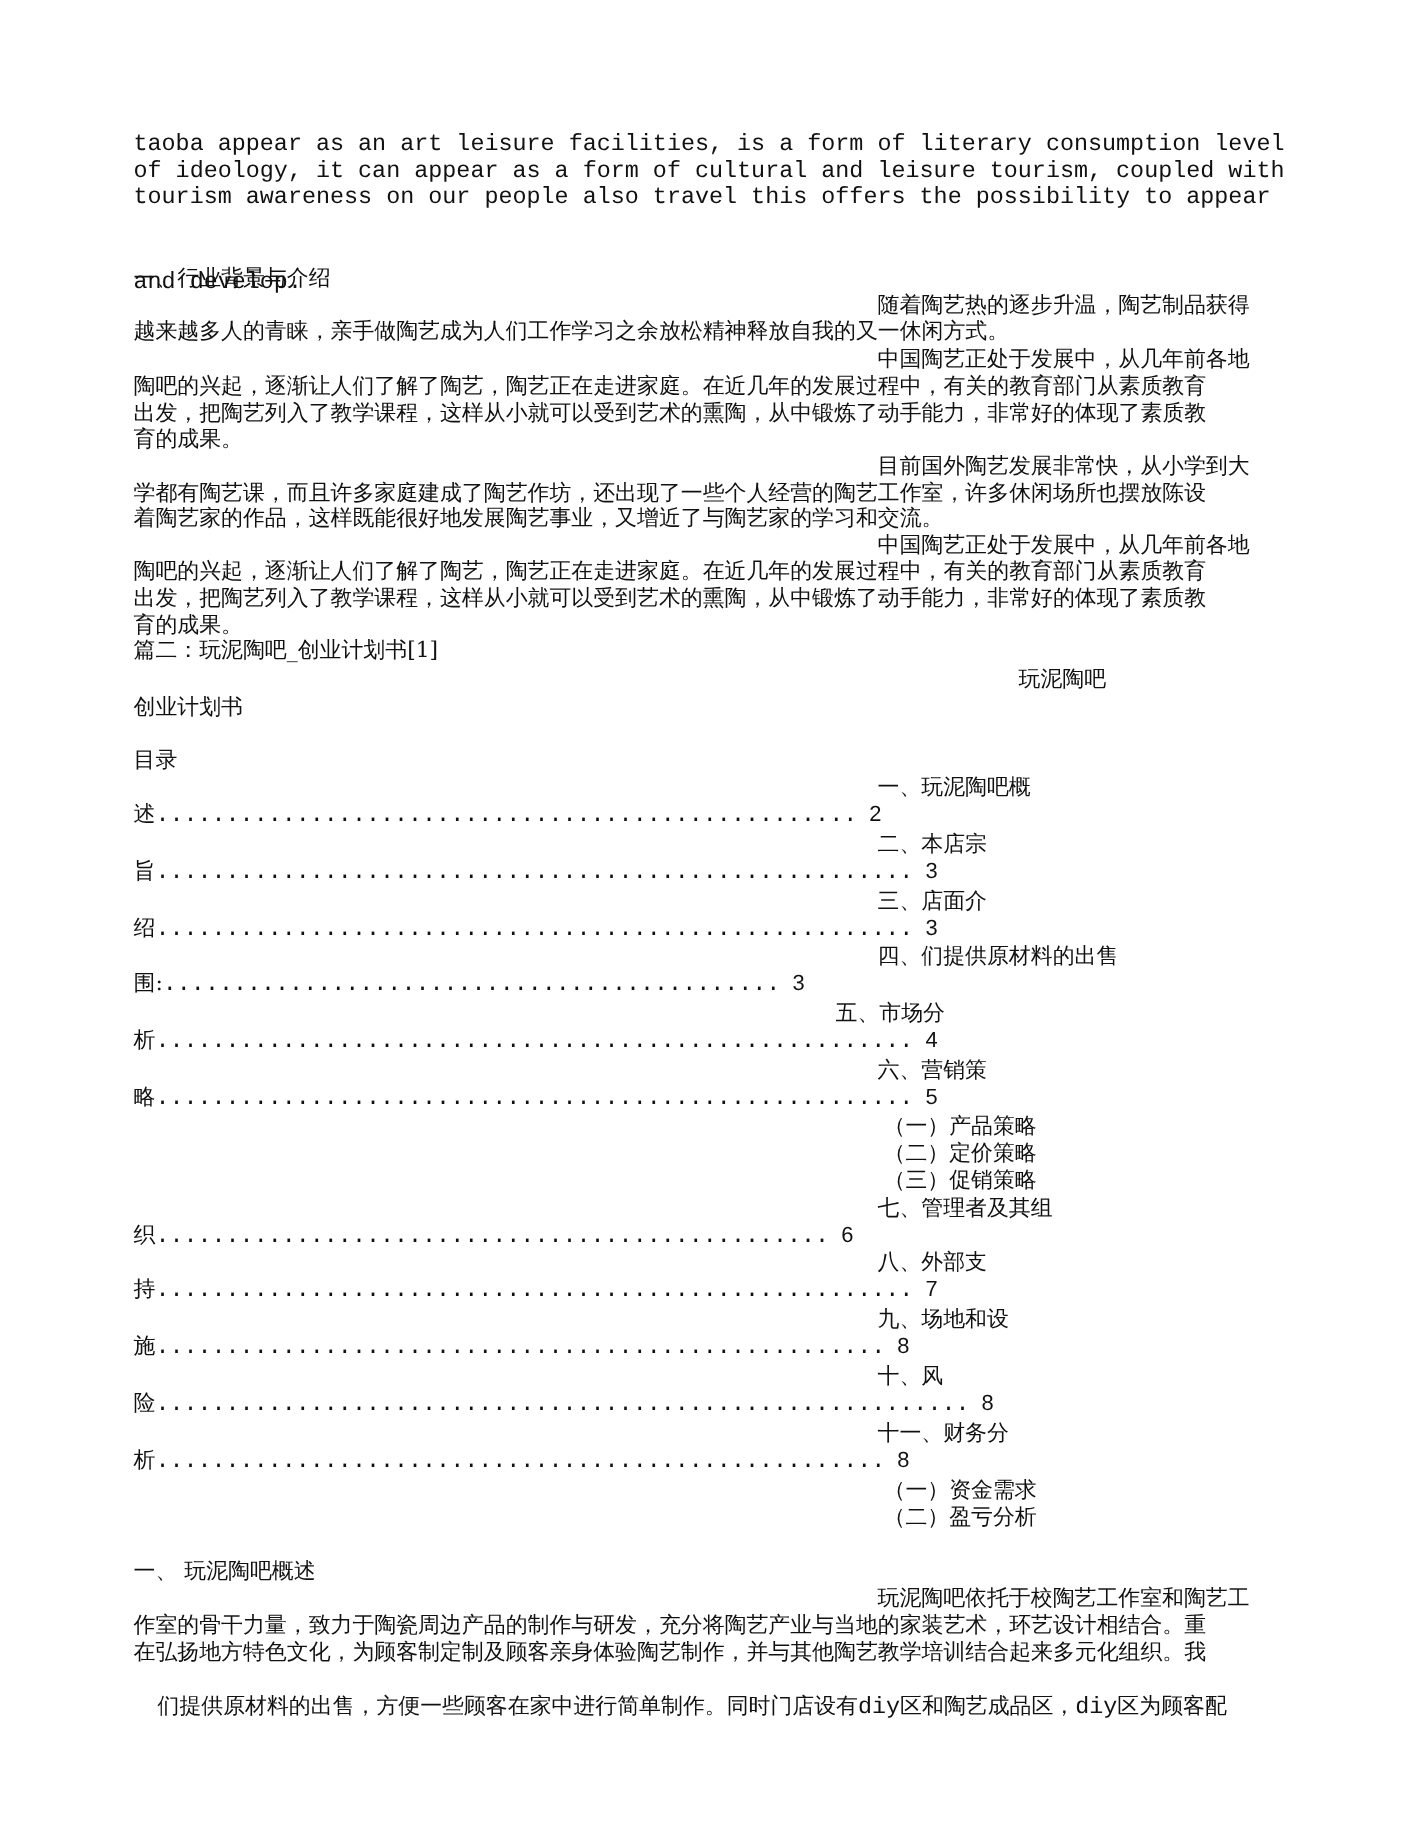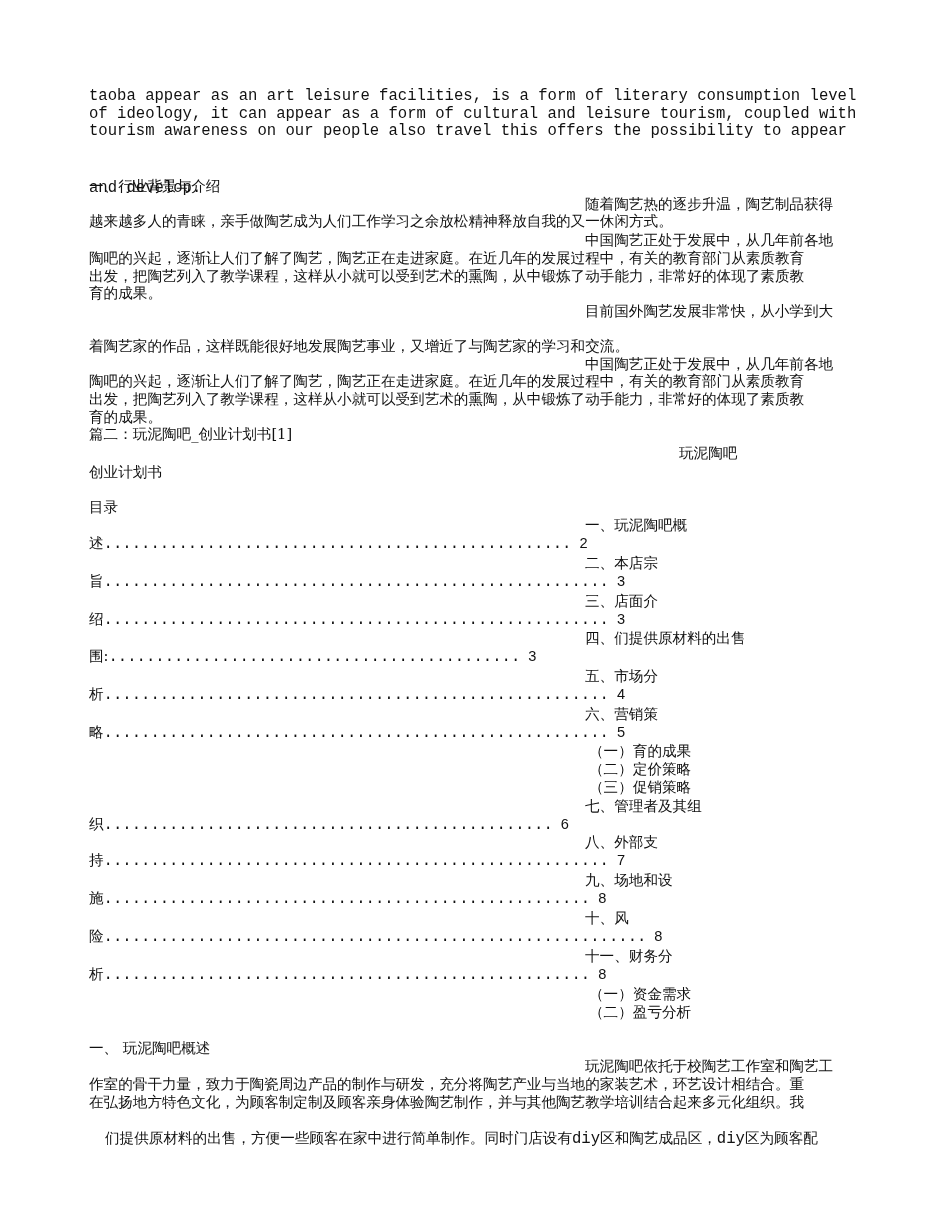--- a/index.html
+++ b/index.html
@@ -28,20 +28,21 @@
 
   <div class="ln cjk" style="left:585px; top:195px;">随着陶艺热的逐步升温，陶艺制品获得</div>
   <div class="ln cjk" style="left:89px; top:212px;">越来越多人的青睐，亲手做陶艺成为人们工作学习之余放松精神释放自我的又一休闲方式。</div>
 
   <div class="ln cjk" style="left:585px; top:231px;">中国陶艺正处于发展中，从几年前各地</div>
   <div class="ln cjk" style="left:89px; top:249px;">陶吧的兴起，逐渐让人们了解了陶艺，陶艺正在走进家庭。在近几年的发展过程中，有关的教育部门从素质教育</div>
   <div class="ln cjk" style="left:89px; top:267px;">出发，把陶艺列入了教学课程，这样从小就可以受到艺术的熏陶，从中锻炼了动手能力，非常好的体现了素质教</div>
   <div class="ln cjk" style="left:89px; top:284px;">育的成果。</div>
 
   <div class="ln cjk" style="left:585px; top:302px;">目前国外陶艺发展非常快，从小学到大</div>
+  <div class="ln cjk" style="left:89px; top:320px;">学都有陶艺课，而且许多家庭建成了陶艺作坊，还出现了一些个人经营的陶艺工作室，许多休闲场所也摆放陈设</div>
   <div class="ln cjk" style="left:89px; top:337px;">着陶艺家的作品，这样既能很好地发展陶艺事业，又增近了与陶艺家的学习和交流。</div>
 
   <div class="ln cjk" style="left:585px; top:355px;">中国陶艺正处于发展中，从几年前各地</div>
   <div class="ln cjk" style="left:89px; top:372px;">陶吧的兴起，逐渐让人们了解了陶艺，陶艺正在走进家庭。在近几年的发展过程中，有关的教育部门从素质教育</div>
   <div class="ln cjk" style="left:89px; top:390px;">出发，把陶艺列入了教学课程，这样从小就可以受到艺术的熏陶，从中锻炼了动手能力，非常好的体现了素质教</div>
   <div class="ln cjk" style="left:89px; top:408px;">育的成果。</div>
 
   <div class="ln cjk" style="left:89px; top:425px;">篇二：玩泥陶吧_创业计划书[1]</div>
   <div class="ln cjk" style="left:679px; top:444px;">玩泥陶吧</div>
   <div class="ln cjk" style="left:89px; top:463px;font-family:Liberation Serif, serif;">创业计划书</div>
@@ -49,25 +50,25 @@
 
   <div id="toc">
       <div class="ln cjk" style="left: 585px; top: 516px;">一、玩泥陶吧概</div>
       <div class="toc-entry" style="left: 89px; top: 534px;"><span class="cjk">述</span><span class="toc-dots">..................................................</span><span class="toc-num" style="position: static; margin-left: 8px;">2</span></div>
       <div class="ln cjk" style="left: 585px; top: 554px;">二、本店宗</div>
       <div class="toc-entry" style="left: 89px; top: 572px;"><span class="cjk">旨</span><span class="toc-dots">......................................................</span><span class="toc-num" style="position: static; margin-left: 8px;">3</span></div>
       <div class="ln cjk" style="left: 585px; top: 592px;">三、店面介</div>
       <div class="toc-entry" style="left: 89px; top: 610px;"><span class="cjk">绍</span><span class="toc-dots">......................................................</span><span class="toc-num" style="position: static; margin-left: 8px;">3</span></div>
       <div class="ln cjk" style="left: 585px; top: 629px;">四、们提供原材料的出售</div>
       <div class="toc-entry" style="left: 89px; top: 647px;"><span class="cjk">围:</span><span class="toc-dots">............................................</span><span class="toc-num" style="position: static; margin-left: 8px;">3</span></div>
-      <div class="ln cjk" style="left: 585px; top: 667px;">五、市场分</div>
+      <div class="ln cjk" style="left: 557px; top: 667px;">五、市场分</div>
       <div class="toc-entry" style="left: 89px; top: 685px;"><span class="cjk">析</span><span class="toc-dots">......................................................</span><span class="toc-num" style="position: static; margin-left: 8px;">4</span></div>
       <div class="ln cjk" style="left: 585px; top: 705px;">六、营销策</div>
       <div class="toc-entry" style="left: 89px; top: 723px;"><span class="cjk">略</span><span class="toc-dots">......................................................</span><span class="toc-num" style="position: static; margin-left: 8px;">5</span></div>
-      <div class="ln cjk" style="left: 589px; top: 742px;">（一）育的成果</div>
+      <div class="ln cjk" style="left: 589px; top: 742px;">（一）产品策略</div>
       <div class="ln cjk" style="left: 589px; top: 760px;">（二）定价策略</div>
       <div class="ln cjk" style="left: 589px; top: 778px; font-family: Liberation Serif, serif;">（三）促销策略</div>
       <div class="ln cjk" style="left: 585px; top: 797px;">七、管理者及其组</div>
       <div class="toc-entry" style="left: 89px; top: 815px;"><span class="cjk">织</span><span class="toc-dots">................................................</span><span class="toc-num" style="position: static; margin-left: 8px;">6</span></div>
       <div class="ln cjk" style="left: 585px; top: 833px;">八、外部支</div>
       <div class="toc-entry" style="left: 89px; top: 851px;"><span class="cjk">持</span><span class="toc-dots">......................................................</span><span class="toc-num" style="position: static; margin-left: 8px;">7</span></div>
       <div class="ln cjk" style="left: 585px; top: 871px;">九、场地和设</div>
       <div class="toc-entry" style="left: 89px; top: 889px;"><span class="cjk">施</span><span class="toc-dots">....................................................</span><span class="toc-num" style="position: static; margin-left: 8px;">8</span></div>
       <div class="ln cjk" style="left: 585px; top: 909px;">十、风</div>
       <div class="toc-entry" style="left: 89px; top: 927px;"><span class="cjk">险</span><span class="toc-dots">..........................................................</span><span class="toc-num" style="position: static; margin-left: 8px;">8</span></div>

